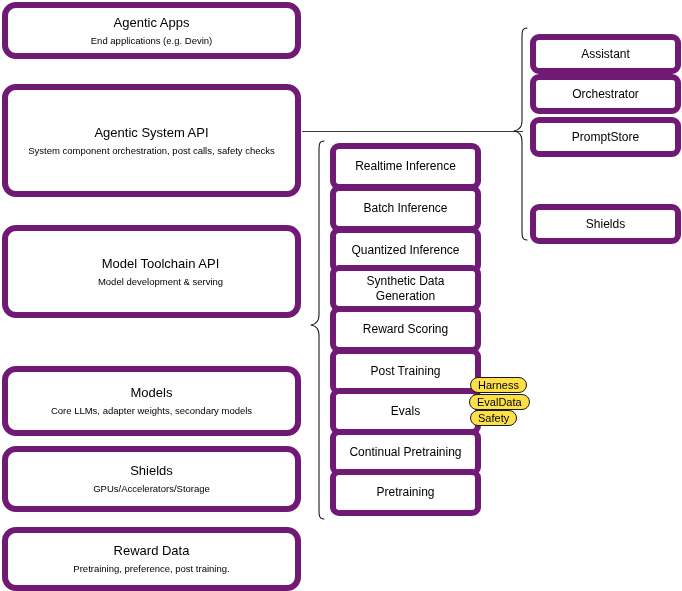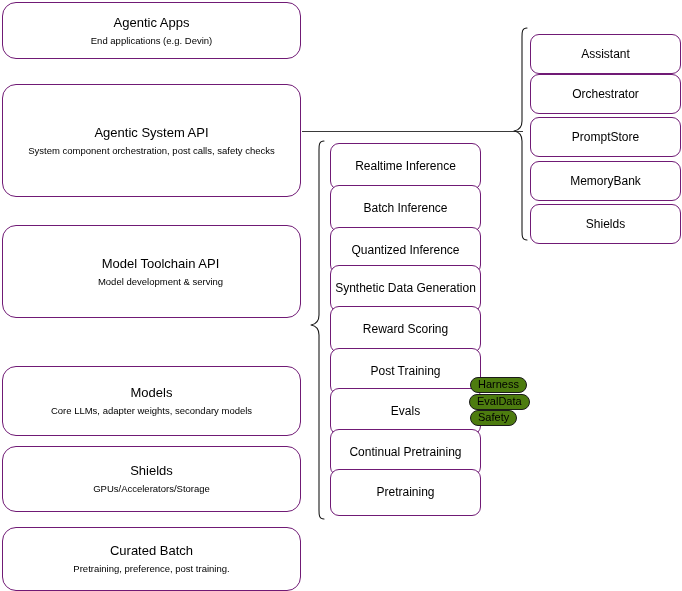--- a/index.html
+++ b/index.html
@@ -17,21 +17,21 @@
     width: 682px;
     height: 591px;
     background: #ffffff;
     overflow: hidden;
   }
 
   
   .box {
     position: absolute;
     box-sizing: border-box;
-    border: 1px solid #701a75;
+    border: 6px solid #701a75;
     background: #ffffff;
     display: flex;
     flex-direction: column;
     align-items: center;
     justify-content: center;
     text-align: center;
     color: #000000;
   }
 
   
@@ -71,24 +71,25 @@
     height: 40px;
     font-size: 12px;
     line-height: 15px;
   }
 
   
   .pill {
     position: absolute;
     box-sizing: border-box;
     border: 1px solid #1a1a1a;
-    background: #4d7c0f;
+    background: #fde047;
     border-radius: 999px;
     height: 16px;
     display: flex;
+    align-items: center;
     justify-content: center;
     font-size: 11px;
     line-height: 13px;
     color: #000;
     padding: 0 7px;
   }
 
   
   .connector {
     position: absolute;
@@ -133,21 +134,21 @@
     <div class="layer-title">Models</div>
     <div class="layer-sub">Core LLMs, adapter weights, secondary models</div>
   </div>
 
   <div class="box layer-box" style="top:446px;height:66px;">
     <div class="layer-title">Shields</div>
     <div class="layer-sub">GPUs/Accelerators/Storage</div>
   </div>
 
   <div class="box layer-box" style="top:527px;height:64px;">
-    <div class="layer-title">Curated Batch</div>
+    <div class="layer-title">Reward Data</div>
     <div class="layer-sub">Pretraining, preference, post training.</div>
   </div>
 
   <div class="connector" style="left:302px;top:131px;width:221px;"></div>
 
   <svg class="brace" style="left:310px;top:140px;" width="16" height="380" viewBox="0 0 16 380">
     <path d="M14 1 C 9 1, 9 5, 9 10 L 9 175 C 9 181, 7 184, 1 185 C 7 186, 9 189, 9 195 L 9 370 C 9 375, 9 379, 14 379"></path>
   </svg>
 
   <div class="box mid-box" style="top:143px;">
@@ -194,20 +195,17 @@
 
   <div class="box right-box" style="top:34px;">
     <span>Assistant</span>
   </div>
   <div class="box right-box" style="top:74px;">
     <span>Orchestrator</span>
   </div>
   <div class="box right-box" style="top:117px;">
     <span>PromptStore</span>
   </div>
-  <div class="box right-box" style="top:161px;">
-    <span>MemoryBank</span>
-  </div>
   <div class="box right-box" style="top:204px;">
     <span>Shields</span>
   </div>
 
 </div>
 
 </body></html>

